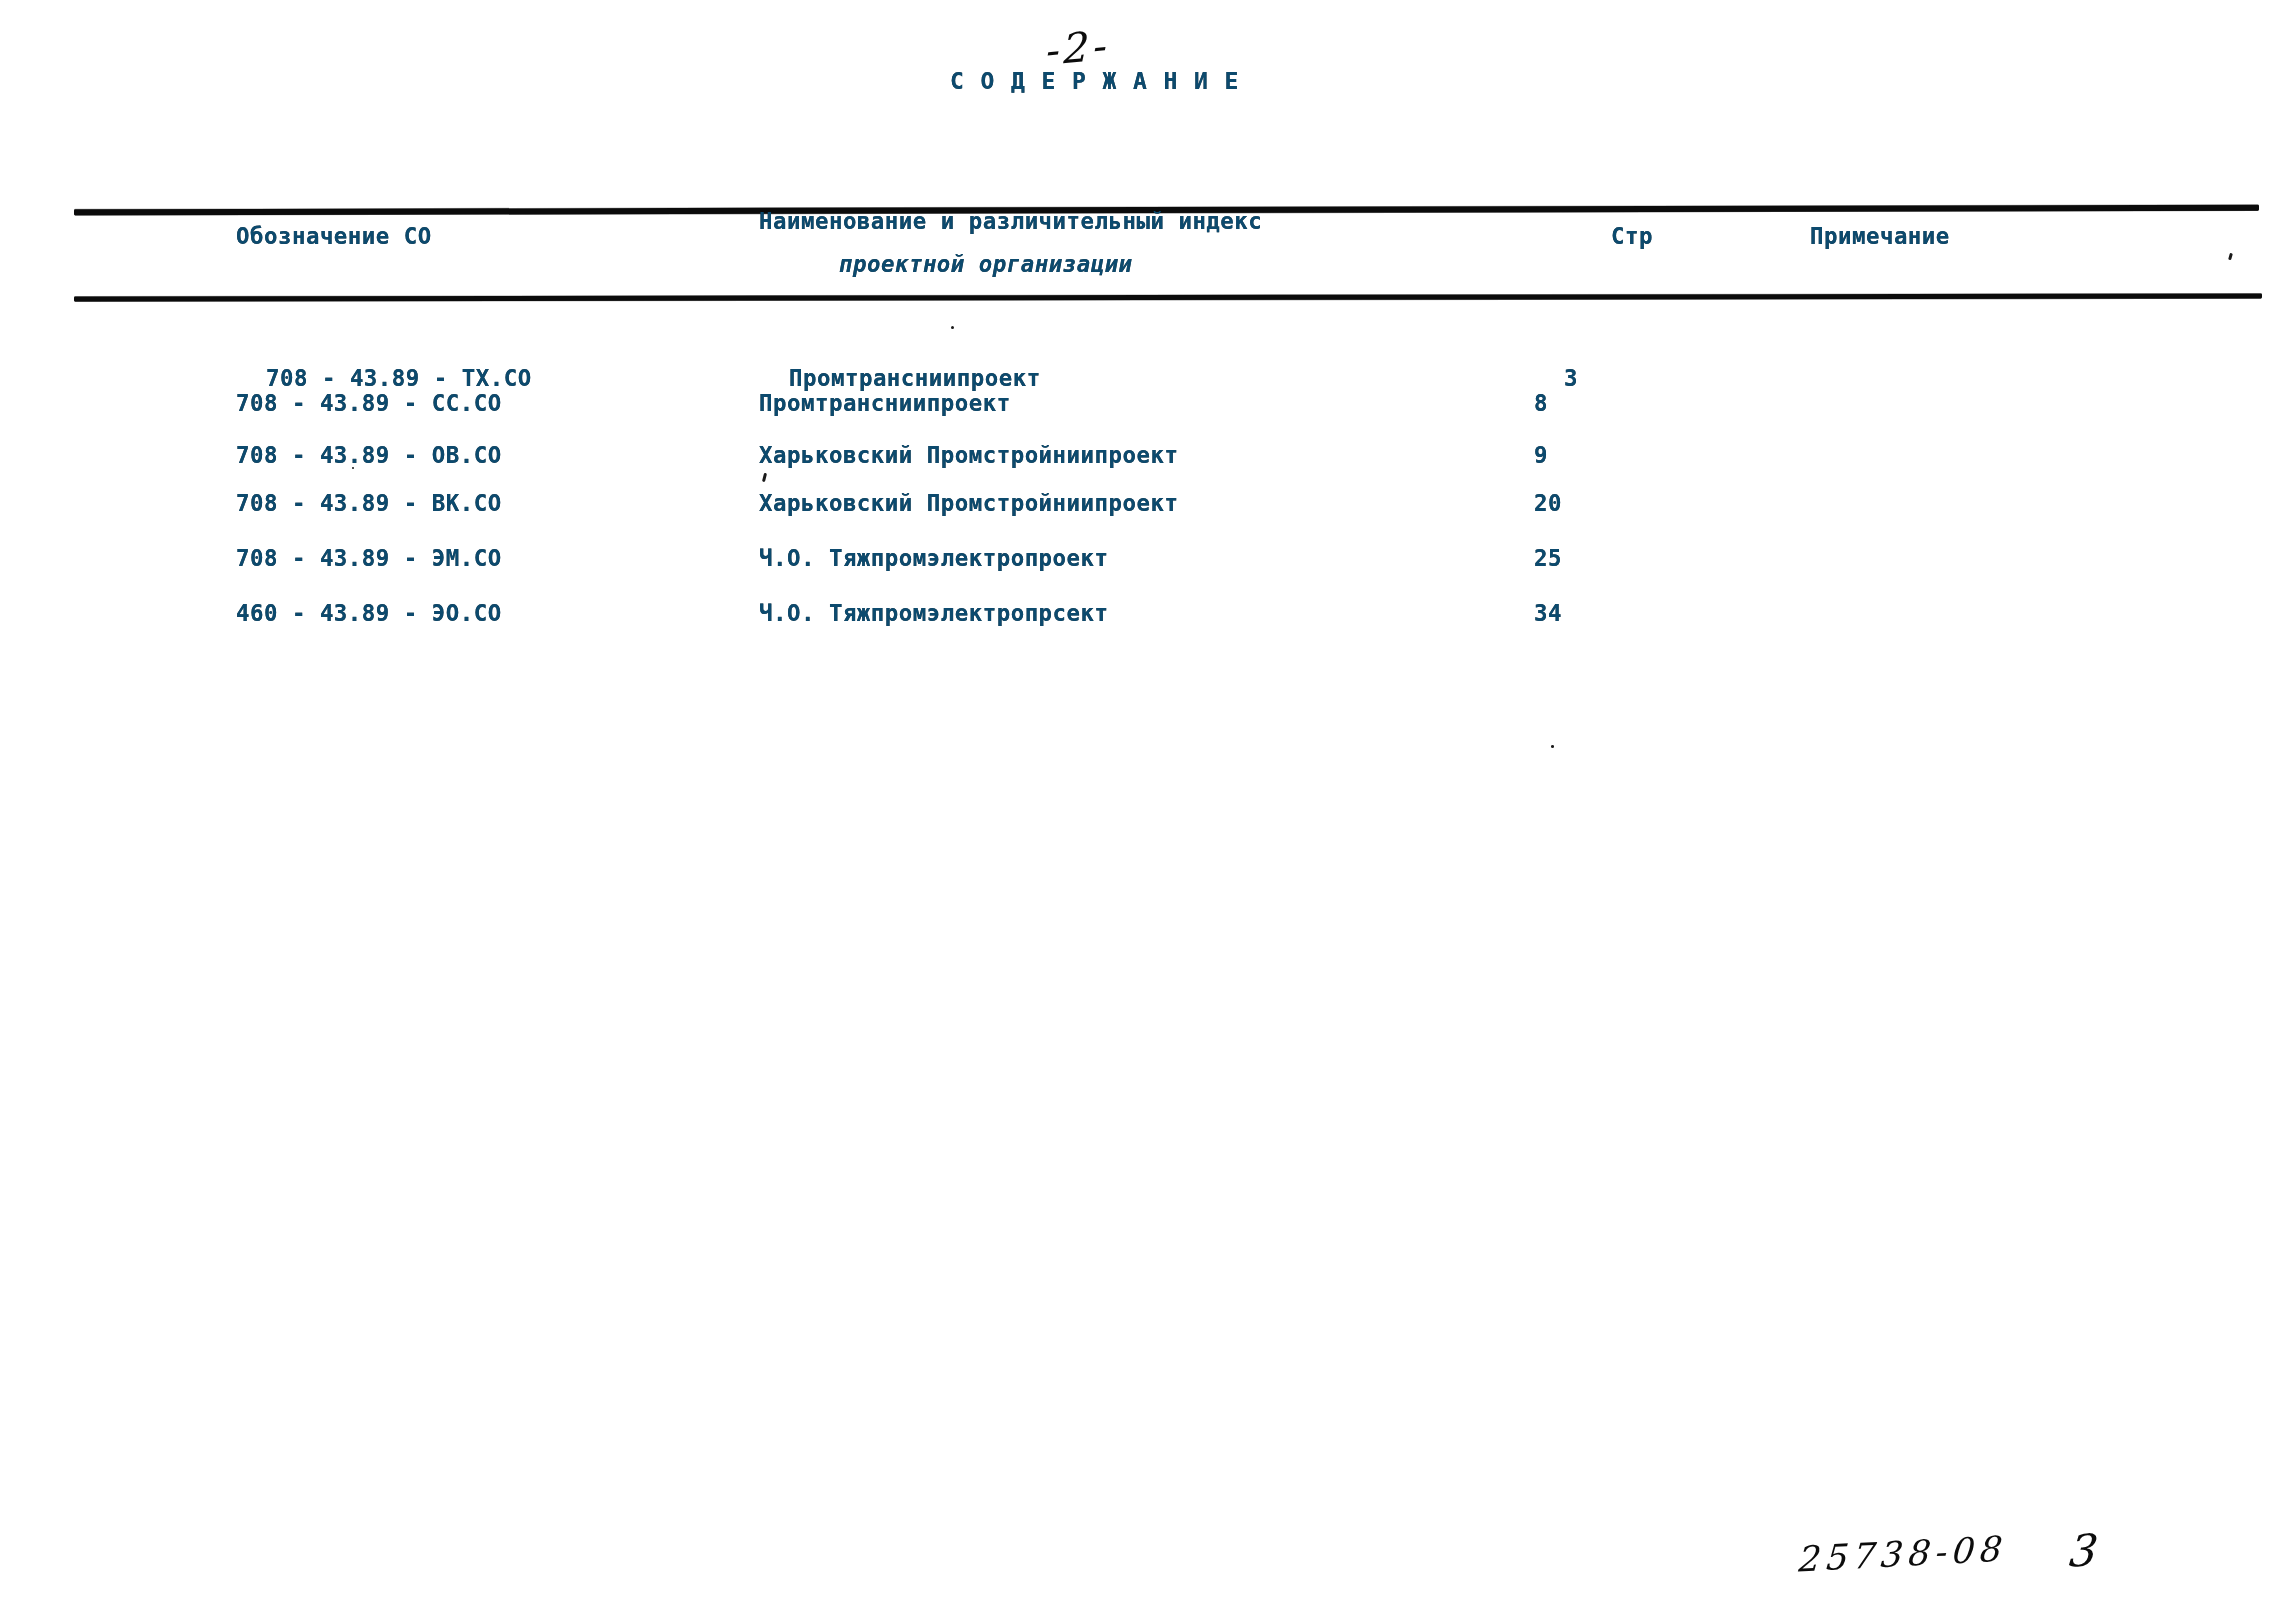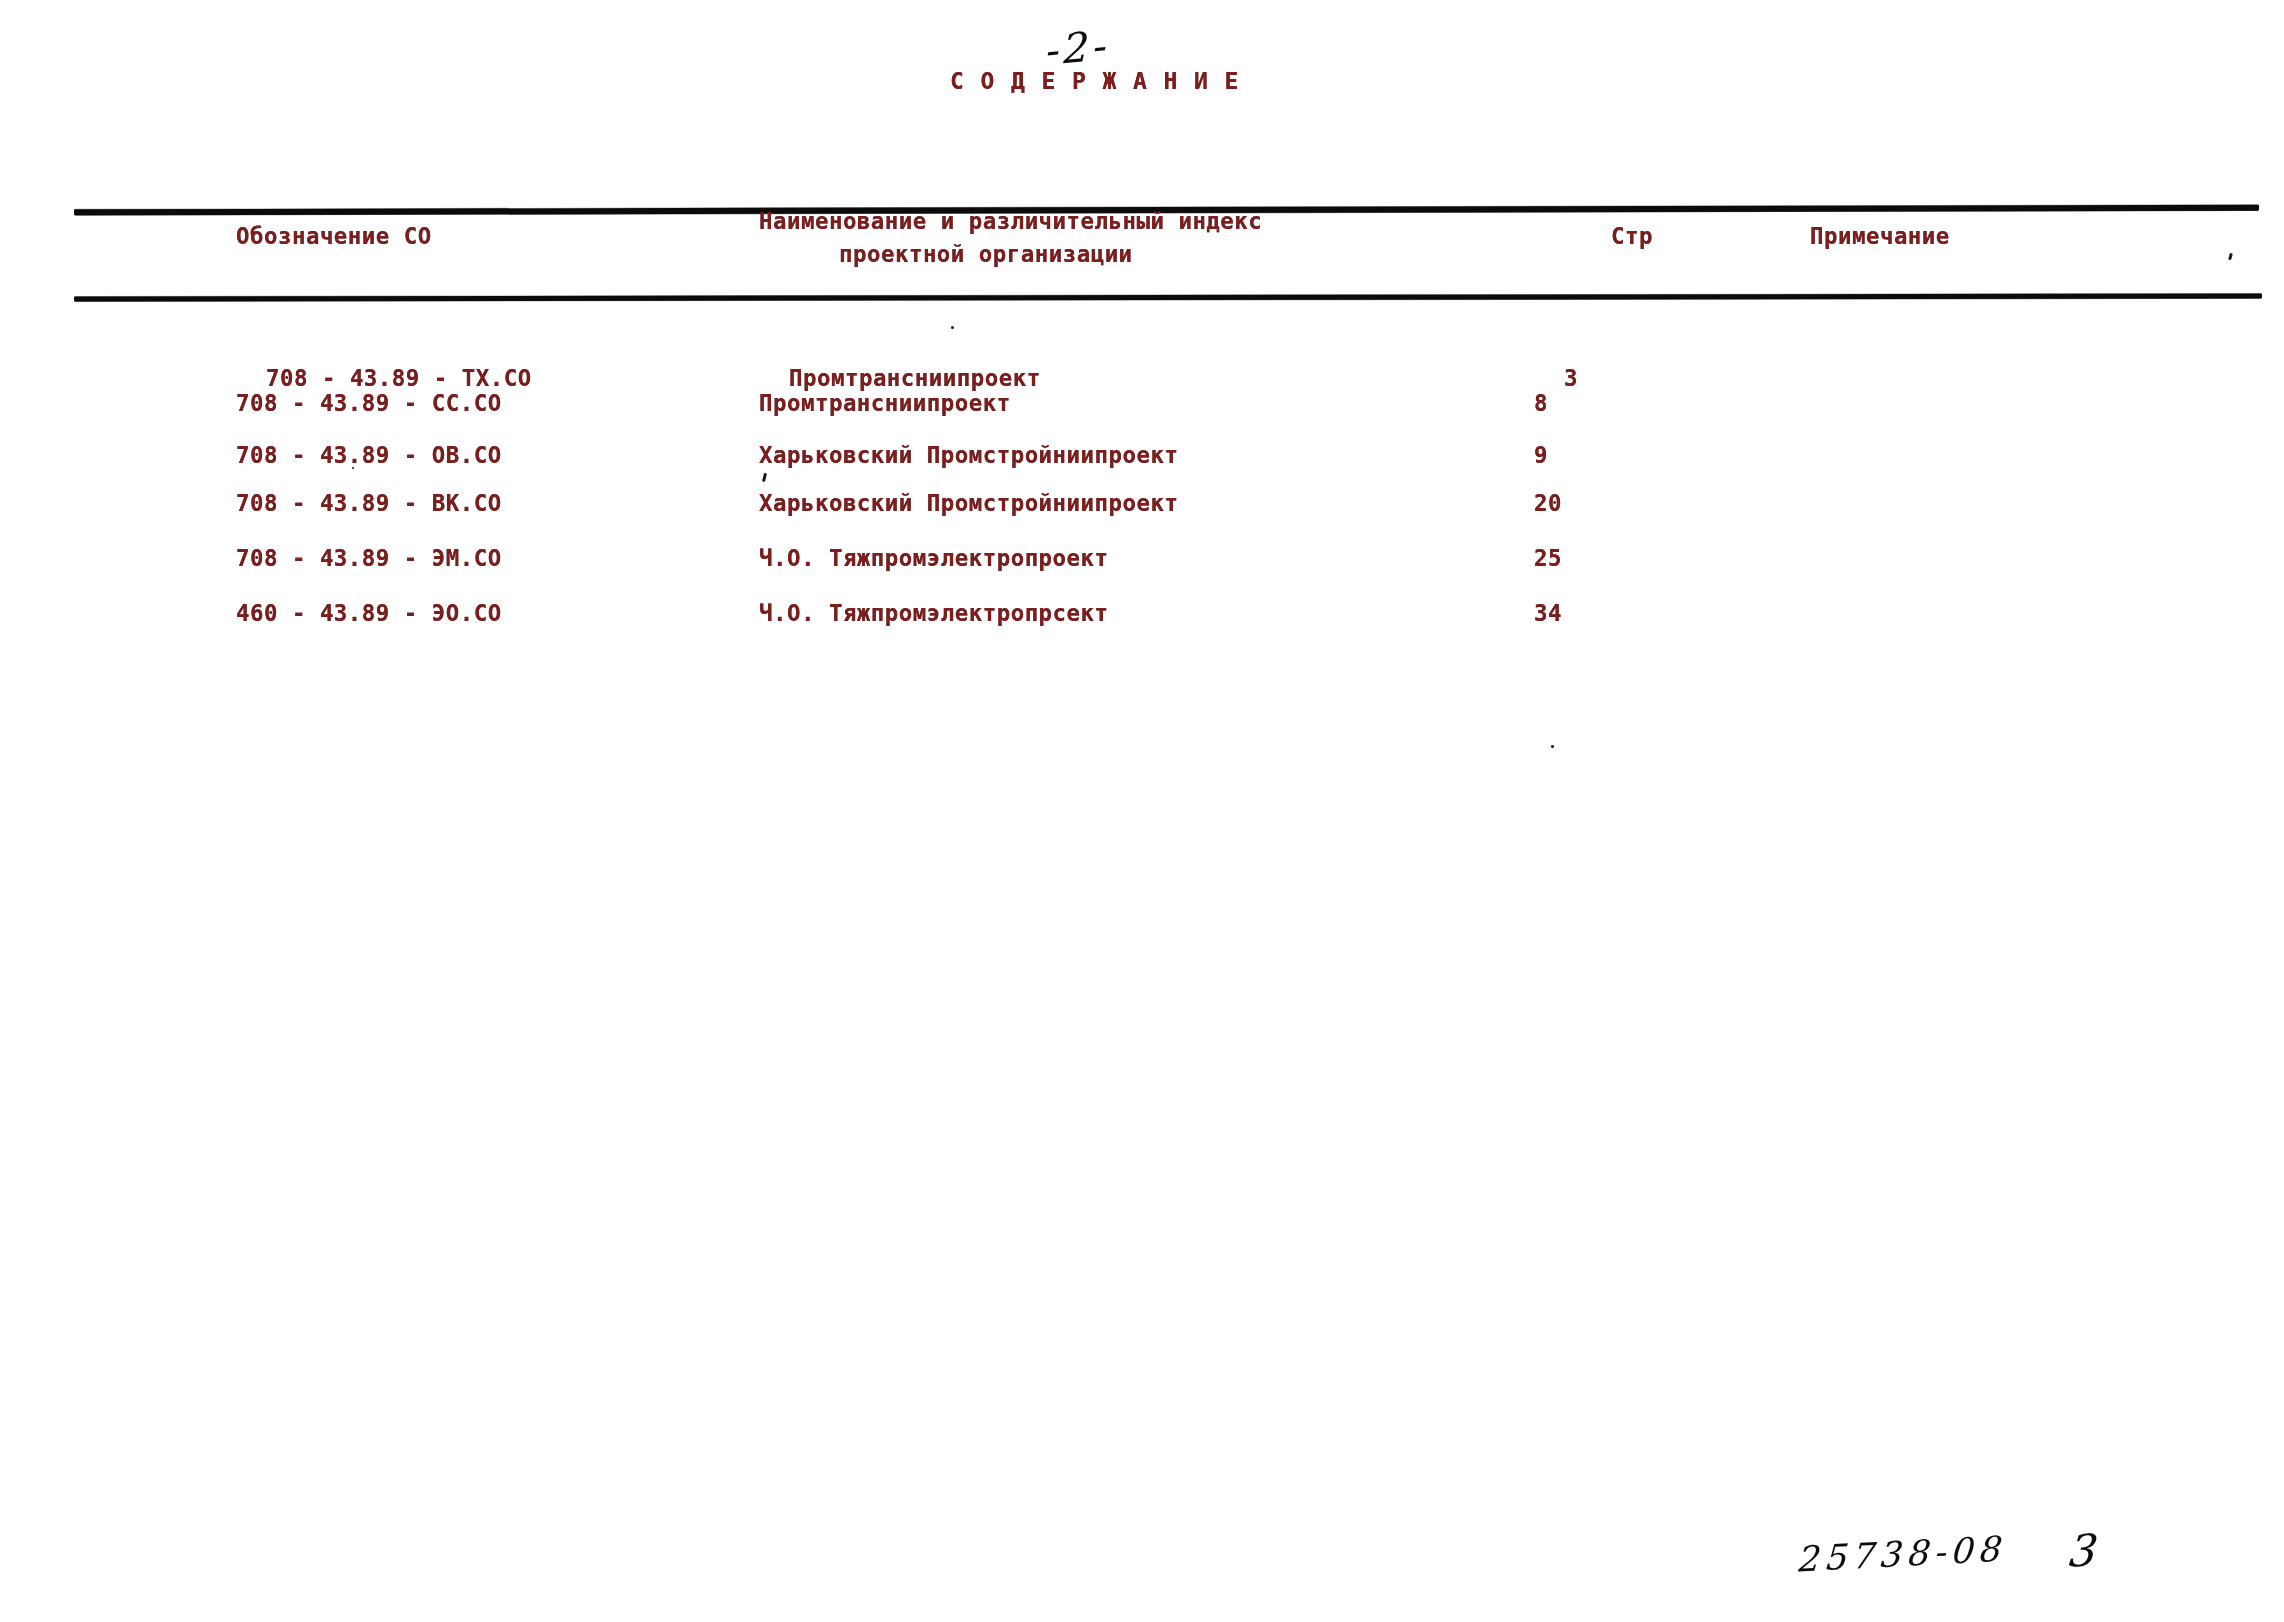--- a/index.html
+++ b/index.html
@@ -18,34 +18,34 @@
     inset: 0;
     background: #ffffff;
   }
   
   .typed {
     position: absolute;
     font-family: "DejaVu Sans Mono", "Liberation Mono", monospace;
     font-weight: 700;
     font-size: 22.4px;
     line-height: 26px;
-    color: #7f1d1d;
+    color: #0c4a6e;
     white-space: pre;
     letter-spacing: 0.5px;
     text-shadow: 0 0 0.5px rgba(10,10,10,0.75);
   }
   .title {
     left: 950px;
     top: 68px;
     font-size: 23px;
     letter-spacing: 1.4px;
   }
   .hdr-designation { left: 236px;  top: 223px; }
   .hdr-name1      { left: 759px; top: 208px; }
-  .hdr-name2      { left: 839px; top: 241px; }
+  .hdr-name2      { left: 839px; top: 251px; font-style: italic; }
   .hdr-page       { left: 1611px; top: 223px; }
   .hdr-note       { left: 1810px; top: 223px; }
 
   .col-designation { left: 236px; }
   .col-organization { left: 759px; }
   .col-page { left: 1534px; }
 
   .row-0 { top: 365px; margin-left: 30px; }
   .row-1 { top: 390px; }
   .row-2 { top: 442px; }

